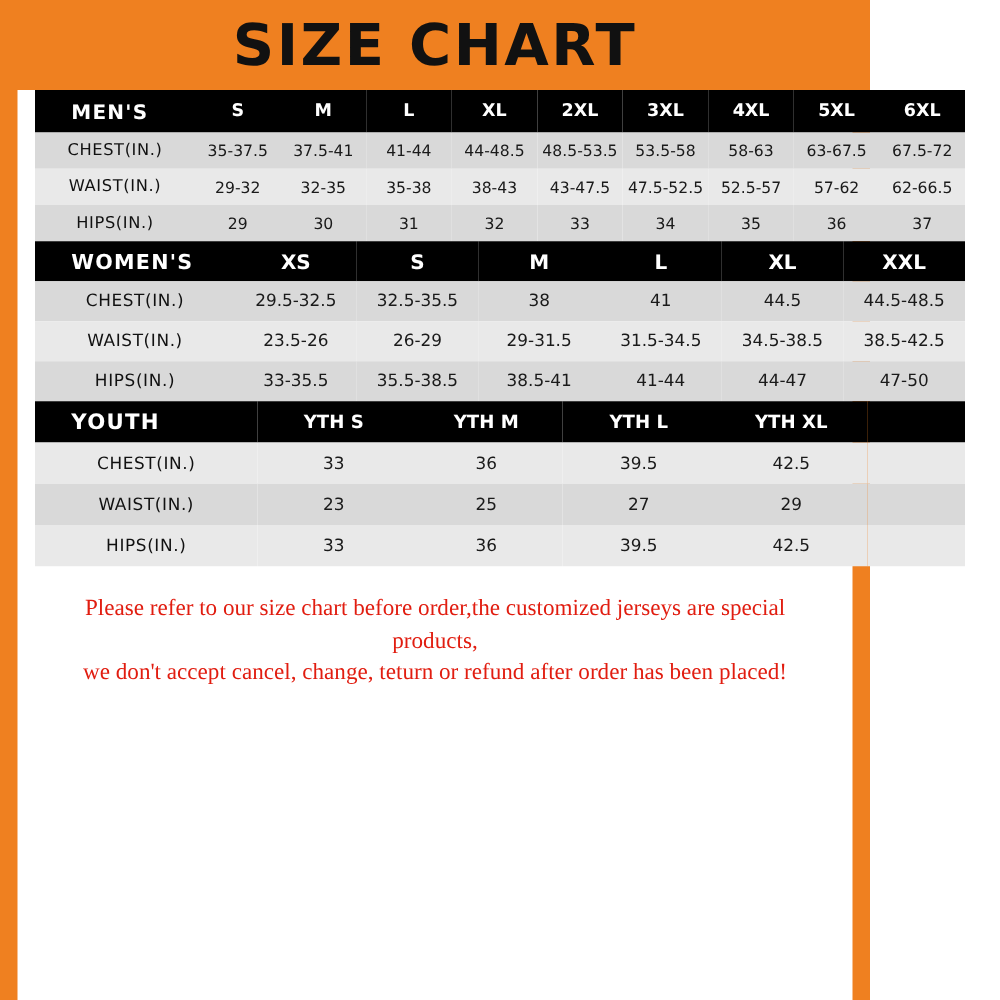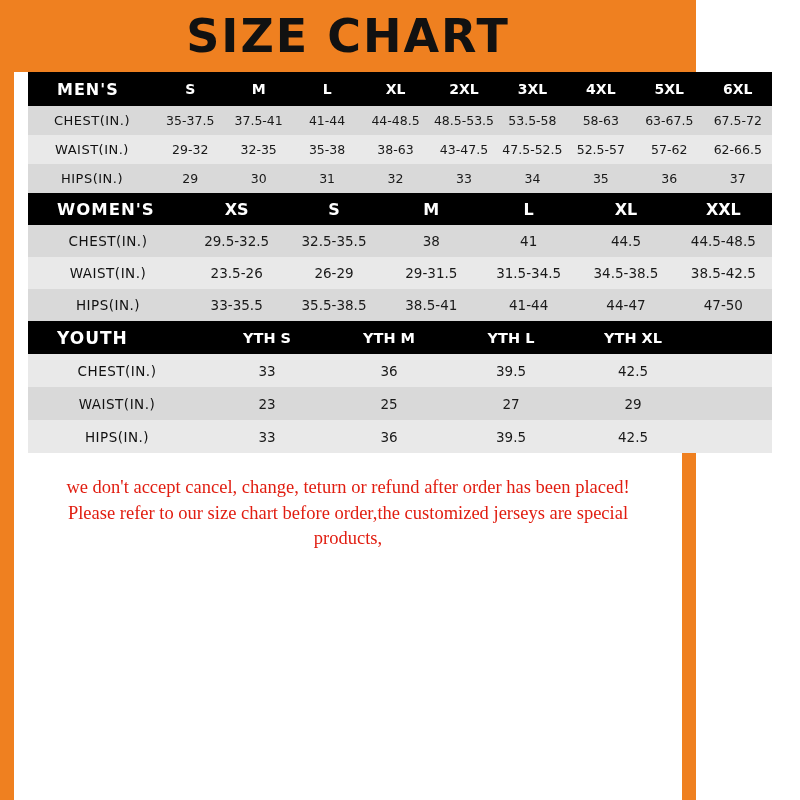--- a/index.html
+++ b/index.html
@@ -161,21 +161,21 @@
           <td>53.5-58</td>
           <td>58-63</td>
           <td>63-67.5</td>
           <td>67.5-72</td>
         </tr>
         <tr class="even">
           <td class="rowhead">WAIST(IN.)</td>
           <td>29-32</td>
           <td>32-35</td>
           <td>35-38</td>
-          <td>38-63</td>
+          <td>38-43</td>
           <td>43-47.5</td>
           <td>47.5-52.5</td>
           <td>52.5-57</td>
           <td>57-62</td>
           <td>62-66.5</td>
         </tr>
         <tr class="odd">
           <td class="rowhead">HIPS(IN.)</td>
           <td>29</td>
           <td>30</td>
@@ -283,18 +283,18 @@
           <td>33</td>
           <td>36</td>
           <td>39.5</td>
           <td>42.5</td>
           <td></td>
         </tr>
       </tbody>
     </table>
 
     <div class="footer-note">
+      <span class="line">Please refer to our size chart before order,the customized jerseys are special products,</span>
       <span class="line">we don't accept cancel, change, teturn or refund after order has been placed!</span>
-      <span class="line">Please refer to our size chart before order,the customized jerseys are special products,</span>
     </div>
 
   </div>
 </div>
 
 </body></html>

